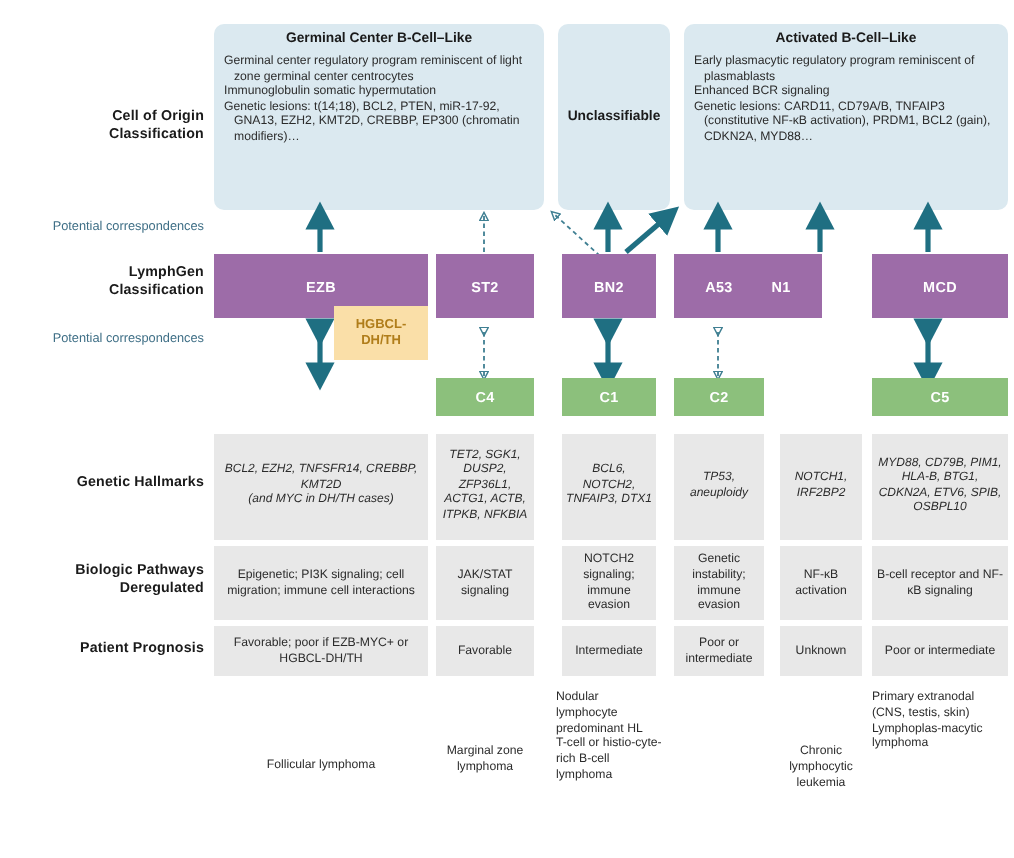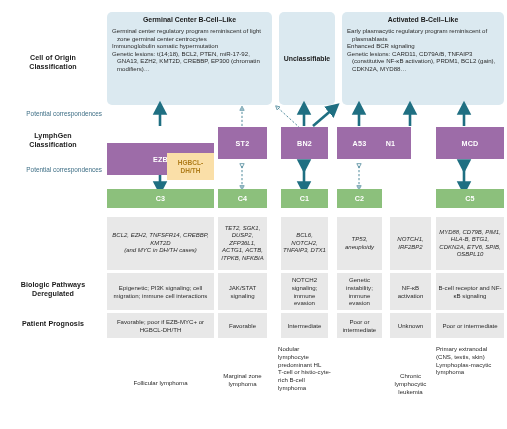--- a/index.html
+++ b/index.html
@@ -8,21 +8,21 @@
     background:#ffffff;
     font-family:"Liberation Sans","DejaVu Sans",sans-serif;
     color:#231f20;
     overflow:hidden;
   }
   #stage{position:relative;width:507px;height:429px;}
 
   
   .rowlabel{
     position:absolute;
-    text-align:center;
+    text-align:right;
     font-weight:bold;
     font-size:7.1px;
     line-height:9.2px;
     color:#1a1a1a;
     letter-spacing:.1px;
   }
   .corrlabel{
     position:absolute;
     text-align:right;
     font-size:6.4px;
@@ -140,20 +140,21 @@
 Classification</div>
 
   <div class="corrlabel" style="left:4px;top:110px;width:98px;">Potential correspondences</div>
 
   <div class="rowlabel" style="left:4px;top:132px;width:98px;white-space:pre-line;">LymphGen
 Classification</div>
 
   <div class="corrlabel" style="left:4px;top:166px;width:98px;">Potential correspondences</div>
 
 
+  <div class="rowlabel" style="left:4px;top:237px;width:98px;">Genetic Hallmarks</div>
 
   <div class="rowlabel" style="left:4px;top:281px;width:98px;white-space:pre-line;">Biologic Pathways
 Deregulated</div>
 
   <div class="rowlabel" style="left:4px;top:320px;width:98px;">Patient Prognosis</div>
 
 
   <div class="coo" style="left:107px;top:12px;width:165px;height:93px;">
     <div class="t">Germinal Center B-Cell–Like</div>
     <div class="b">
@@ -202,21 +203,21 @@
 
     <g>
       <line x1="160" y1="166" x2="160" y2="188" stroke="#1f6f82" stroke-width="2.6" marker-end="url(#ahS)" marker-start="url(#ahS)"></line>
       <line x1="304" y1="166" x2="304" y2="188" stroke="#1f6f82" stroke-width="2.6" marker-end="url(#ahS)" marker-start="url(#ahS)"></line>
       <line x1="464" y1="166" x2="464" y2="188" stroke="#1f6f82" stroke-width="2.6" marker-end="url(#ahS)" marker-start="url(#ahS)"></line>
       <line x1="242" y1="166" x2="242" y2="188" stroke="#3f7f92" stroke-width="0.9" stroke-dasharray="2.2,1.8" marker-end="url(#ahD)" marker-start="url(#ahD)"></line>
       <line x1="359" y1="166" x2="359" y2="188" stroke="#3f7f92" stroke-width="0.9" stroke-dasharray="2.2,1.8" marker-end="url(#ahD)" marker-start="url(#ahD)"></line>
     </g>
   </svg>
 
-  <div class="lg" style="left:107px;top:127px;width:107px;height:32px;margin-top:16px;">
+  <div class="lg" style="left:107px;top:127px;width:107px;height:32px;">
     <span>EZB</span>
   </div>
   <div class="lg" style="left:218px;top:127px;width:49px;height:32px;">
     <span>ST2</span>
   </div>
   <div class="lg" style="left:281px;top:127px;width:47px;height:32px;">
     <span>BN2</span>
   </div>
   <div class="lg" style="left:337px;top:127px;width:45px;height:32px;">
     <span>A53</span>
@@ -226,23 +227,20 @@
   </div>
   <div class="lg" style="left:436px;top:127px;width:68px;height:32px;">
     <span>MCD</span>
   </div>
 
   <div class="hg" style="left:167px;top:153px;width:47px;height:27px;white-space:pre-line;">
     <span>HGBCL-
 DH/TH</span>
   </div>
 
-  <div class="cl" style="left:107px;top:189px;width:107px;height:19px;">
-    <span>C3</span>
-  </div>
   <div class="cl" style="left:218px;top:189px;width:49px;height:19px;justify-content:center;">
     <span>C4</span>
   </div>
   <div class="cl" style="left:281px;top:189px;width:47px;height:19px;">
     <span>C1</span>
   </div>
   <div class="cl" style="left:337px;top:189px;width:45px;height:19px;">
     <span>C2</span>
   </div>
   <div class="cl" style="left:436px;top:189px;width:68px;height:19px;">

